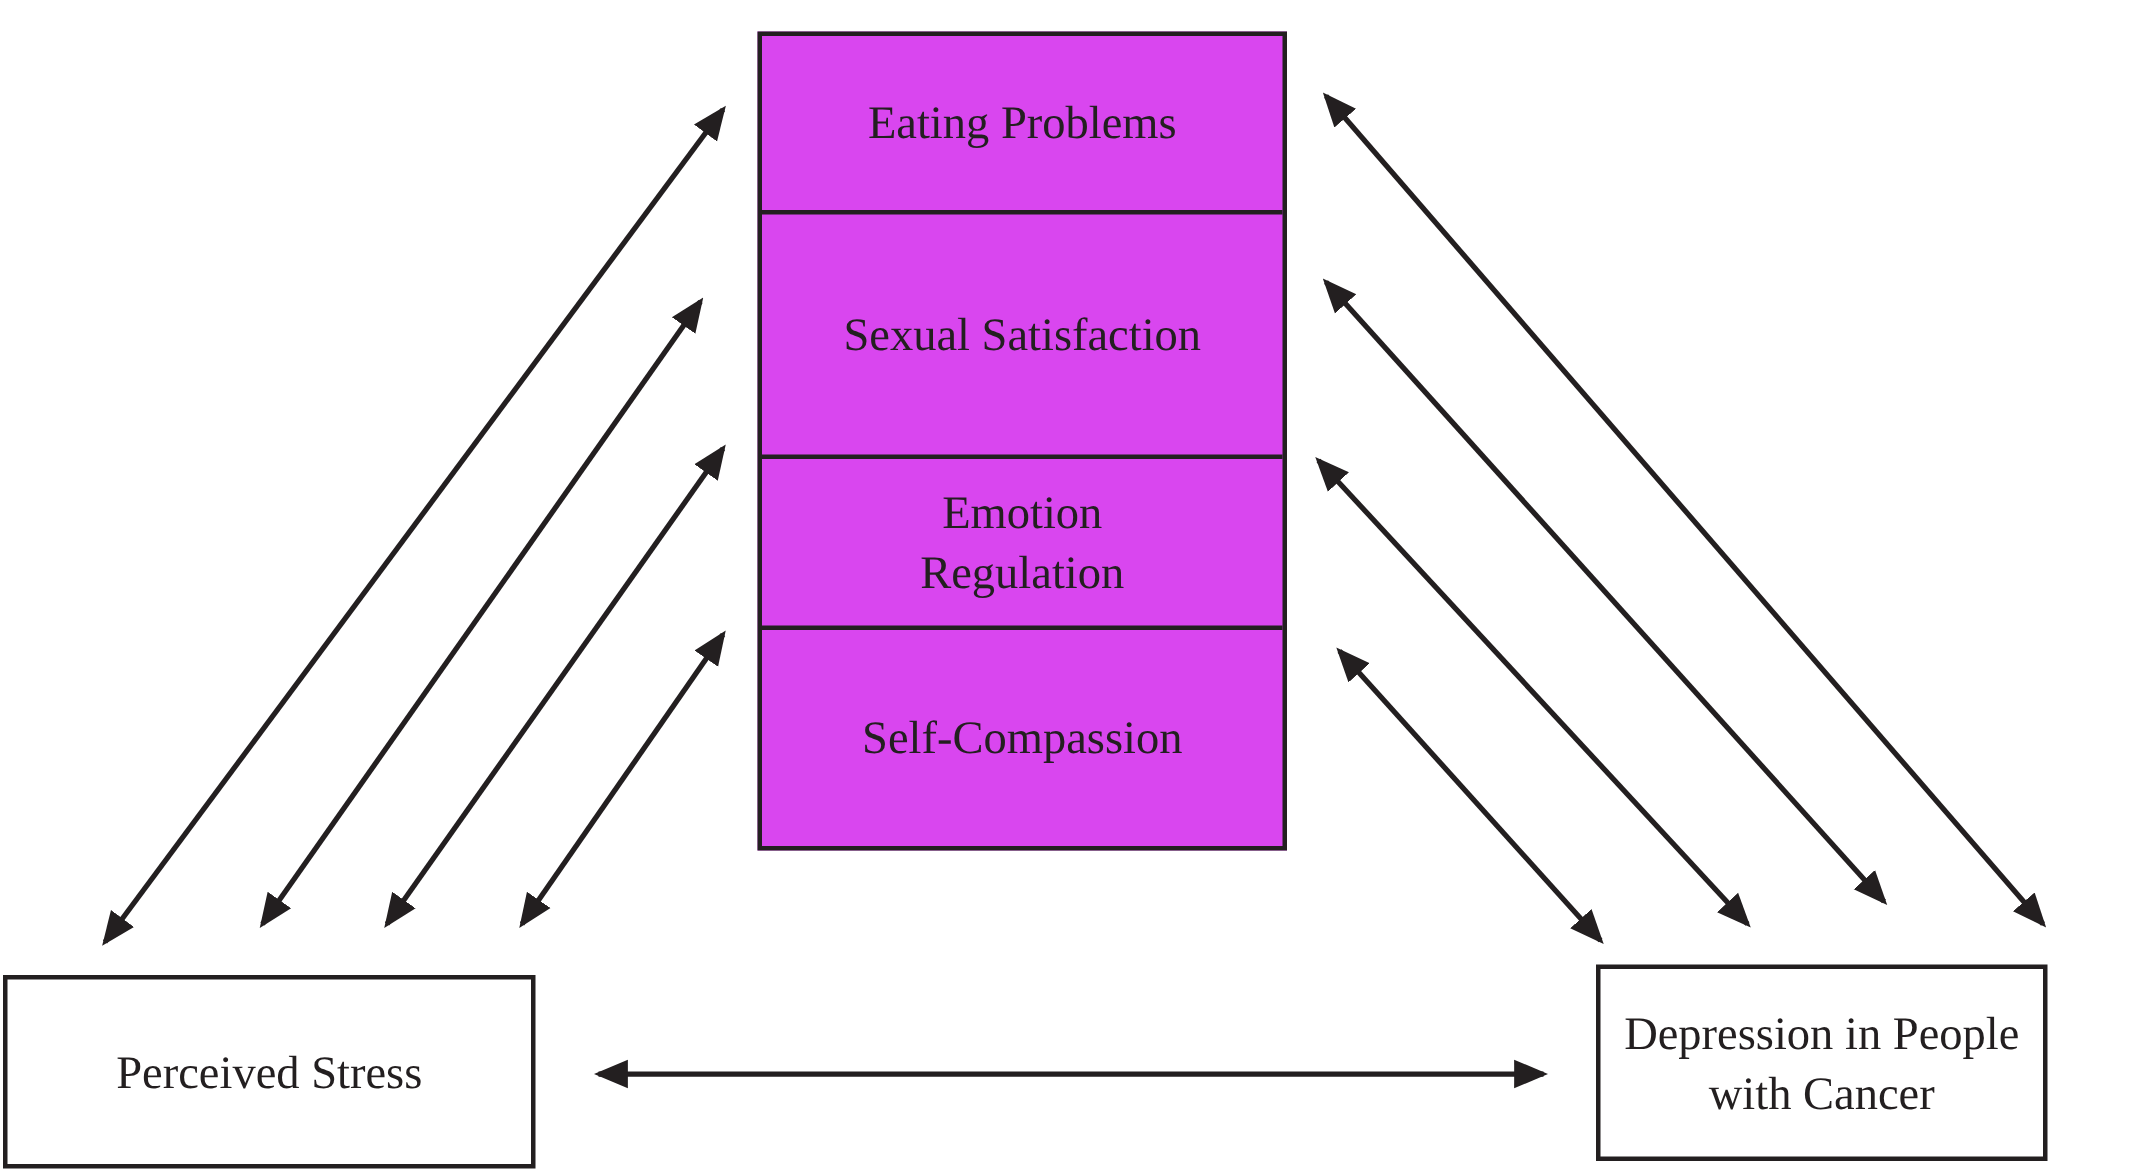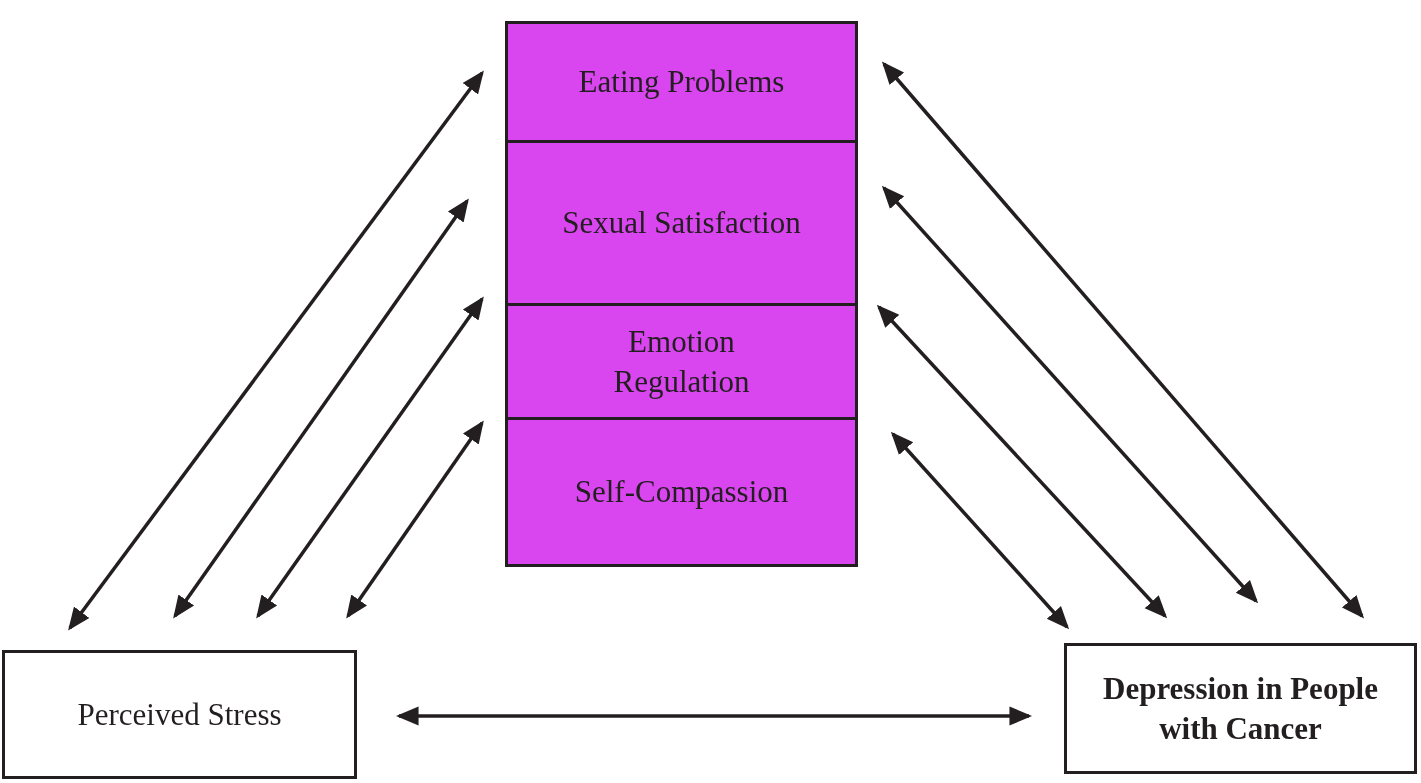--- a/index.html
+++ b/index.html
@@ -58,23 +58,22 @@
   }
   .node-left {
     left: 2px;
     top: 650px;
     width: 355px;
     height: 129px;
   }
   .node-right {
     left: 1064px;
     top: 643px;
-    width: 353px;
+    width: 301px;
     height: 131px;
-    font-weight: bold;
   }
   .label {
     font-size: 31px;
     line-height: 1.26;
     text-align: center;
     white-space: pre-line;
     color: #231f20;
   }
 </style>
 </head>

